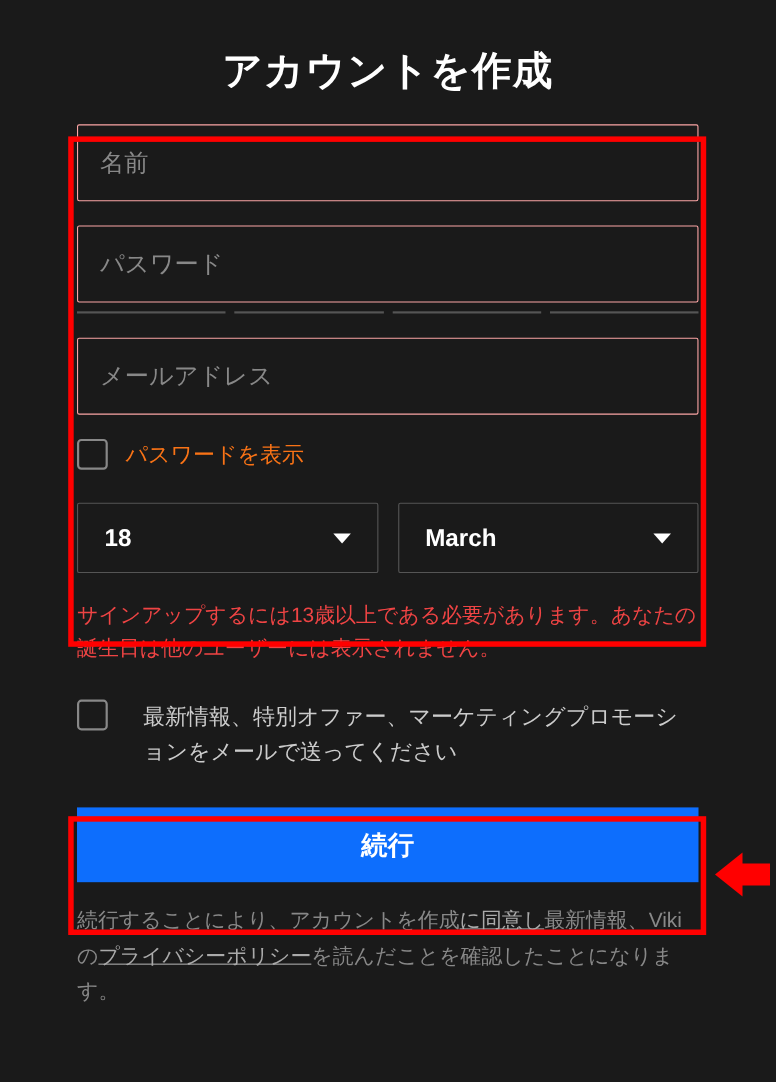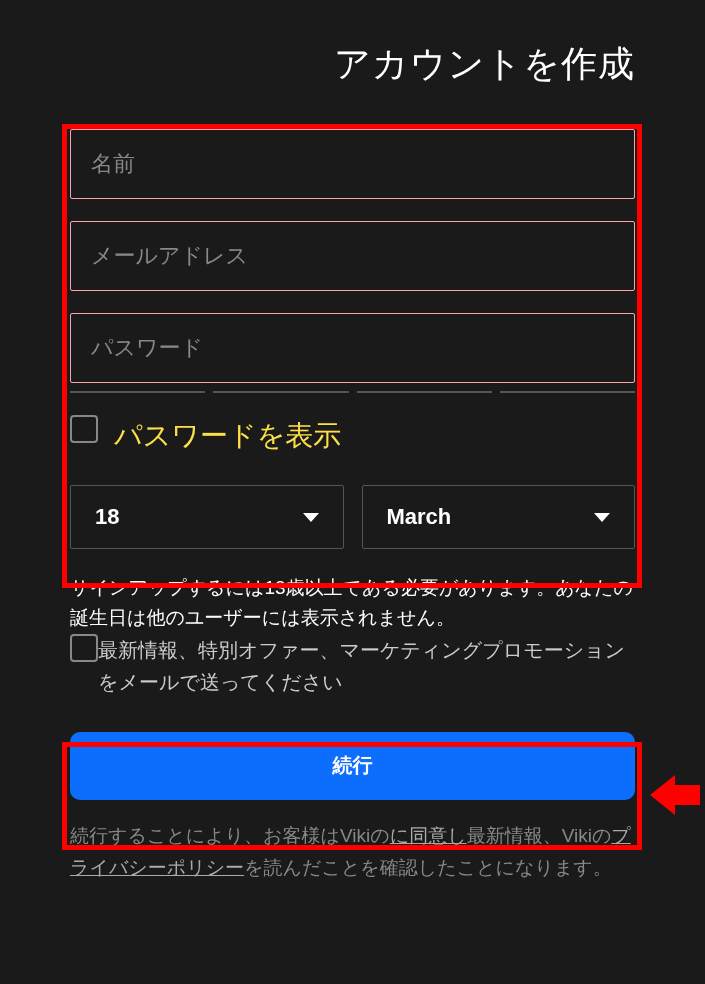--- a/index.html
+++ b/index.html
@@ -13,23 +13,23 @@
       background: #1a1a1a;
       font-family: -apple-system, BlinkMacSystemFont, "Segoe UI", Arial, sans-serif;
       color: #fff;
       position: relative;
     }
     .container {
       padding: 40px 70px;
     }
     .title {
       font-size: 36px;
-      font-weight: 400;
-      text-align: right;
-      margin-bottom: 40px;
+      font-weight: 700;
+      text-align: center;
+      margin-bottom: 24px;
       letter-spacing: 1px;
     }
     .highlight-box-1 {
       position: absolute;
       top: 124px;
       left: 62px;
       width: 580px;
       height: 464px;
       border: 5px solid #ff0000;
       pointer-events: none;
@@ -88,22 +88,22 @@
     .checkbox {
       width: 28px;
       height: 28px;
       border: 2px solid #888;
       border-radius: 4px;
       background: transparent;
       flex-shrink: 0;
       cursor: pointer;
     }
     .checkbox-label {
-      color: #fde047;
-      font-size: 28px;
+      color: #f97316;
+      font-size: 20px;
       line-height: 1.5;
     }
     .date-row {
       display: flex;
       gap: 18px;
       margin-bottom: 24px;
     }
     .date-select {
       flex: 1;
       height: 64px;
@@ -122,43 +122,44 @@
       font-weight: 600;
     }
     .caret-down {
       width: 0;
       height: 0;
       border-left: 8px solid transparent;
       border-right: 8px solid transparent;
       border-top: 9px solid #fff;
     }
     .age-note {
-      color: #ffffff;
+      color: #ef4444;
       font-size: 19px;
       line-height: 1.6;
+      margin-bottom: 30px;
     }
     .newsletter-row {
       display: flex;
       align-items: flex-start;
-      gap: 0;
+      gap: 32px;
       margin-bottom: 34px;
     }
     .newsletter-label {
       color: #ccc;
       font-size: 20px;
       line-height: 1.6;
     }
     .continue-btn {
       width: 100%;
       height: 68px;
       background: #0d6efd;
       border: none;
-      border-radius: 10px;
-      color: #fff;
-      font-size: 20px;
+      border-radius: 0;
+      color: #fff;
+      font-size: 24px;
       font-weight: 700;
       cursor: pointer;
       margin-bottom: 20px;
     }
     .terms-text {
       color: #888;
       font-size: 19px;
       line-height: 1.7;
     }
     .terms-link {
@@ -178,31 +179,31 @@
 </div>
 
 <div class="container">
   <h1 class="title">アカウントを作成</h1>
 
   <div class="form-group">
     <input type="text" class="text-input" placeholder="名前" style="">
   </div>
 
   <div class="form-group">
-    <input type="text" class="text-input" placeholder="メールアドレス" style="">
-  </div>
-
-  <div class="form-group">
     <input type="password" class="text-input" placeholder="パスワード" style="">
     <div class="strength-bars">
       <div class="strength-bar"></div>
       <div class="strength-bar"></div>
       <div class="strength-bar"></div>
       <div class="strength-bar"></div>
     </div>
+  </div>
+
+  <div class="form-group">
+    <input type="text" class="text-input" placeholder="メールアドレス" style="">
   </div>
 
   <div class="checkbox-row">
     <div class="checkbox"></div>
     <span class="checkbox-label">パスワードを表示</span>
   </div>
 
   <div class="date-row">
     <div class="date-select">
       <span class="date-select-value">18</span>
@@ -217,15 +218,15 @@
   <p class="age-note">サインアップするには13歳以上である必要があります。あなたの誕生日は他のユーザーには表示されません。</p>
 
   <div class="newsletter-row">
     <div class="checkbox"></div>
     <span class="newsletter-label">最新情報、特別オファー、マーケティングプロモーションをメールで送ってください</span>
   </div>
 
   <button class="continue-btn">続行</button>
 
   <p class="terms-text">
-    <span>続行することにより、お客様はVikiの</span><span class="terms-link">に同意し</span><span>最新情報、Vikiの</span><span class="terms-link">プライバシーポリシー</span><span>を読んだことを確認したことになります。</span>
+    <span>続行することにより、アカウントを作成</span><span class="terms-link">に同意し</span><span>最新情報、Vikiの</span><span class="terms-link">プライバシーポリシー</span><span>を読んだことを確認したことになります。</span>
   </p>
 </div>
 
 </body></html>

